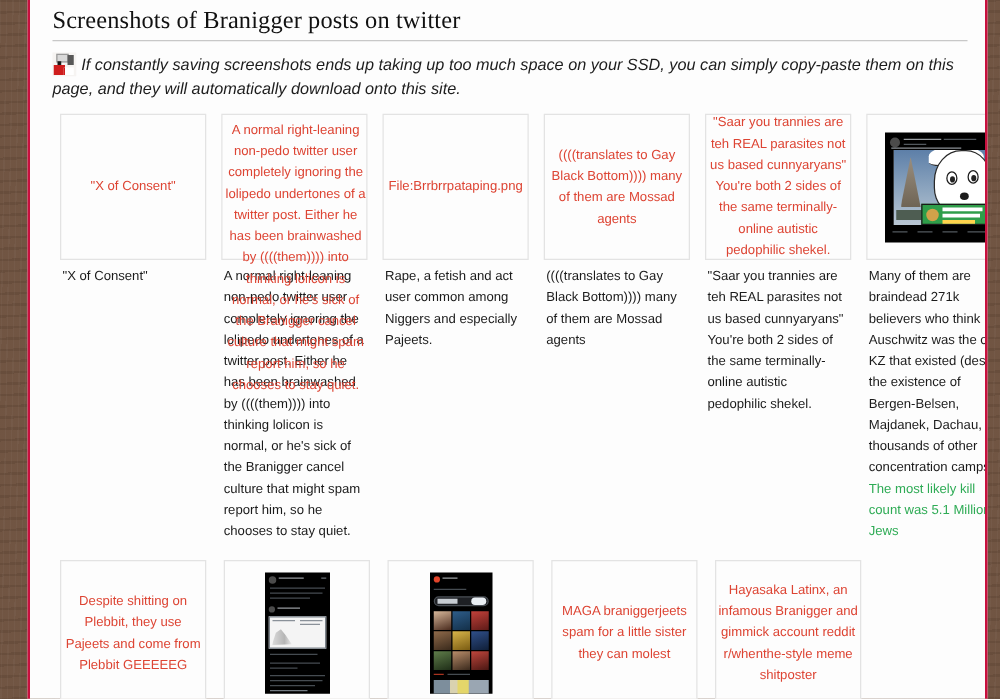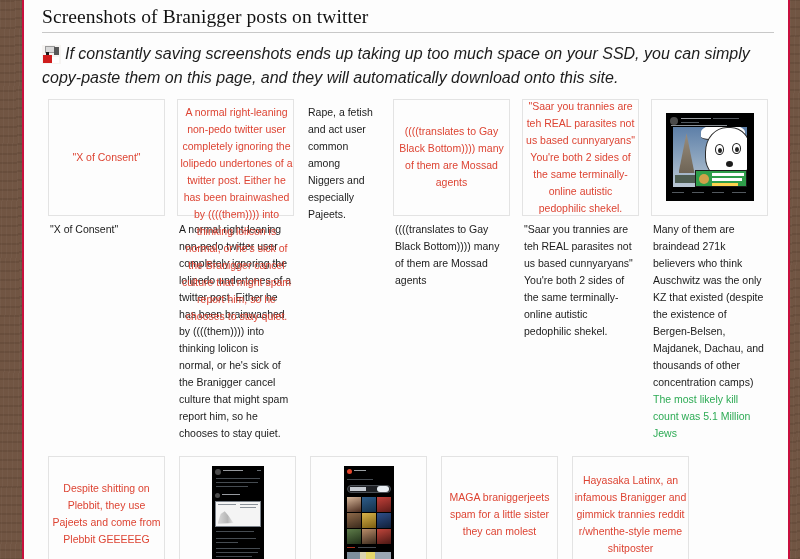--- a/index.html
+++ b/index.html
@@ -37,21 +37,21 @@
     font-size: 19.5px;
     font-weight: normal;
     color: #111;
     margin: 3px 0 0 0;
     padding: 0 0 4px 0;
     border-bottom: 1px solid #c8c8c8;
     line-height: 1.2;
     letter-spacing: 0.1px;
   }
   .intro {
-    font-size: 16px;
+    font-size: 13px;
     font-style: italic;
     color: #1d1d1d;
     line-height: 1.45;
     margin: 9px 0 0 0;
     padding: 0 6px 0 0;
   }
   .intro-icon {
     display: inline-block;
     width: 19px; height: 19px;
     vertical-align: -5px;
@@ -162,20 +162,23 @@
         </div>
 
         <div class="gallerybox">
           <div class="thumbwrap">
             <span class="brokenlink" style="position:absolute;left:2px;top:4px;width:113px;">A normal right-leaning non-pedo twitter user completely ignoring the lolipedo undertones of a twitter post. Either he has been brainwashed by ((((them)))) into thinking lolicon is normal, or he's sick of the Branigger cancel culture that might spam report him, so he chooses to stay quiet.</span>
           </div>
           <div class="gallerytext">A normal right-leaning non-pedo twitter user completely ignoring the lolipedo undertones of a twitter post. Either he has been brainwashed by ((((them)))) into thinking lolicon is normal, or he's sick of the Branigger cancel culture that might spam report him, so he chooses to stay quiet.</div>
         </div>
 
         <div class="gallerybox">
+          <div class="thumbwrap">
+            <span class="brokenlink">File:Brrbrrpataping.png</span>
+          </div>
           <div class="gallerytext">Rape, a fetish and act user common among Niggers and especially Pajeets.</div>
         </div>
 
         <div class="gallerybox">
           <div class="thumbwrap">
             <span class="brokenlink">((((translates to Gay Black Bottom)))) many of them are Mossad agents</span>
           </div>
           <div class="gallerytext">((((translates to Gay Black Bottom)))) many of them are Mossad agents</div>
         </div>
 
@@ -292,21 +295,21 @@
 
         <div class="gallerybox">
           <div class="thumbwrap">
             <span class="brokenlink">MAGA braniggerjeets spam for a little sister they can molest</span>
           </div>
 
         </div>
 
         <div class="gallerybox">
           <div class="thumbwrap">
-            <span class="brokenlink">Hayasaka Latinx, an infamous Branigger and gimmick trannies reddit r/whenthe-style meme shitposter</span>
+            <span class="brokenlink">Hayasaka Latinx, an infamous Branigger and gimmick account reddit r/whenthe-style meme shitposter</span>
           </div>
 
         </div>
 
       </div>
 
     </div>
   </div>
 </div>
 

